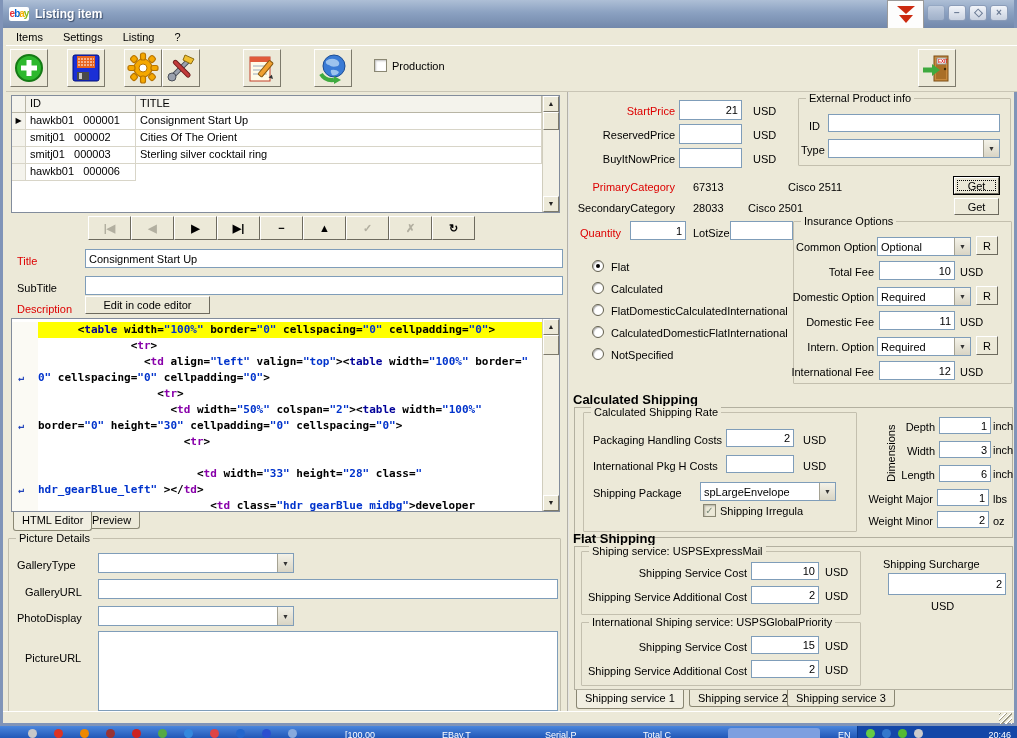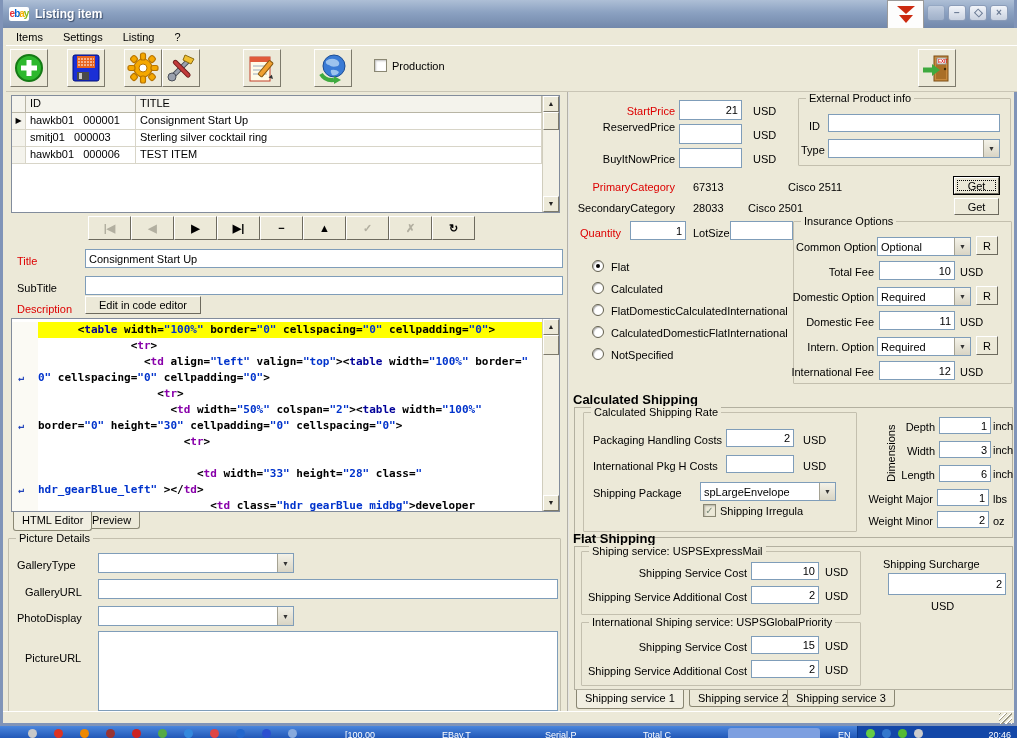--- a/index.html
+++ b/index.html
@@ -211,27 +211,31 @@
         <div class="gcell gid">ID</div>
         <div class="gcell gtitle" style="margin-right:17px">TITLE</div>
       </div>
       <div class="grow">
         <div class="gcell gmark">▶</div>
         <div class="gcell gid">hawkb01   000001</div>
         <div class="gcell gtitle" style="margin-right:17px">Consignment Start Up</div>
       </div>
       <div class="grow">
         <div class="gcell gmark"></div>
+        <div class="gcell gid">smitj01   000002</div>
+        <div class="gcell gtitle" style="margin-right:17px">Cities Of The Orient</div>
+      </div>
+      <div class="grow">
+        <div class="gcell gmark"></div>
         <div class="gcell gid">smitj01   000003</div>
         <div class="gcell gtitle" style="margin-right:17px">Sterling silver cocktail ring</div>
       </div>
       <div class="grow">
         <div class="gcell gmark"></div>
         <div class="gcell gid">hawkb01   000006</div>
-        <div class="gcell gtitle" style="margin-right:17px">TEST ITEM</div>
       </div>
       <div class="vsb" style="right:0;top:0;height:116px">
         <div class="sbb" style="top:0">▲</div>
         <div class="sbthumb" style="top:16px;height:18px"></div>
         <div class="sbb" style="bottom:0">▼</div>
       </div>
     </div>
 
     <div class="a" style="left:85px;top:216px;display:flex">
         <div style="width: 43px; height: 24px; background: rgb(236, 233, 216); border-width: 1px; border-style: solid; border-image: initial; border-color: rgb(255, 255, 255) rgb(109, 106, 94) rgb(109, 106, 94) rgb(255, 255, 255); text-align: center; line-height: 22px; font-size: 11px; font-weight: bold; color: rgb(178, 175, 160);">|◀</div>
@@ -243,21 +247,21 @@
         <div style="width: 43px; height: 24px; background: rgb(236, 233, 216); border-width: 1px; border-style: solid; border-image: initial; border-color: rgb(255, 255, 255) rgb(109, 106, 94) rgb(109, 106, 94) rgb(255, 255, 255); text-align: center; line-height: 22px; font-size: 11px; font-weight: bold; color: rgb(178, 175, 160);">✓</div>
         <div style="width: 43px; height: 24px; background: rgb(236, 233, 216); border-width: 1px; border-style: solid; border-image: initial; border-color: rgb(255, 255, 255) rgb(109, 106, 94) rgb(109, 106, 94) rgb(255, 255, 255); text-align: center; line-height: 22px; font-size: 11px; font-weight: bold; color: rgb(178, 175, 160);">✗</div>
         <div style="width: 43px; height: 24px; background: rgb(236, 233, 216); border-width: 1px; border-style: solid; border-image: initial; border-color: rgb(255, 255, 255) rgb(109, 106, 94) rgb(109, 106, 94) rgb(255, 255, 255); text-align: center; line-height: 22px; font-size: 11px; font-weight: bold; color: rgb(0, 0, 0);">↻</div>
       </div>
 
     <span class="lab rlabel" style="left:14px;top:255px">Title</span>
     <input class="edit" style="left: 82px; top: 249px; width: 478px; height: 19px;" value="Consignment Start Up">
     <span class="lab" style="left:14px;top:282px">SubTitle</span>
     <input class="edit" style="left: 82px; top: 276px; width: 478px; height: 19px;" value="">
     <span class="lab rlabel" style="left:14px;top:303px">Description</span>
-    <div class="btn3d" style="left:82px;top:296px;width:116px;height:18px">Edit in code editor</div>
+    <div class="btn3d" style="left:82px;top:296px;width:125px;height:18px">Edit in code editor</div>
 
     <div class="editor">
       <div class="code-lines">
           <div class="code-row hl">
             <span class="gutter-cell"></span>
             <span class="code-text">      &lt;<i class="t1">table</i> width=<i class="v">"100%"</i> border=<i class="v">"0"</i> cellspacing=<i class="v">"0"</i> cellpadding=<i class="v">"0"</i>&gt;</span>
           </div>
           <div class="code-row">
             <span class="gutter-cell"></span>
             <span class="code-text">              &lt;<i class="t2">tr</i>&gt;</span>
@@ -328,21 +332,21 @@
       <span class="cbtn">▼</span>
     </div>
     <span class="lab" style="left:22px;top:652px">PictureURL</span>
     <textarea class="edit" style="left: 95px; top: 631px; width: 460px; height: 80px; resize: none;"></textarea>
 
     <div class="divider"></div>
 
     <span class="lab lab-r rlabel" style="left:582px;top:105px;width:90px">StartPrice</span>
     <input class="edit num" style="left: 676px; top: 100px; width: 63px; height: 20px;" value="21">
     <span class="lab" style="left:750px;top:105px">USD</span>
-    <span class="lab lab-r" style="left:582px;top:121px;width:90px">ReservedPrice</span>
+    <span class="lab lab-r" style="left:582px;top:129px;width:90px">ReservedPrice</span>
     <input class="edit num" style="left: 676px; top: 124px; width: 63px; height: 20px;" value="">
     <span class="lab" style="left:750px;top:129px">USD</span>
     <span class="lab lab-r" style="left:582px;top:153px;width:90px">BuyItNowPrice</span>
     <input class="edit num" style="left: 676px; top: 148px; width: 63px; height: 20px;" value="">
     <span class="lab" style="left:750px;top:153px">USD</span>
 
     <div class="fs" style="left:795px;top:98px;width:213px;height:68px">
       <span class="lg">External Product info</span>
     </div>
     <span class="lab" style="left:806px;top:120px">ID</span>

